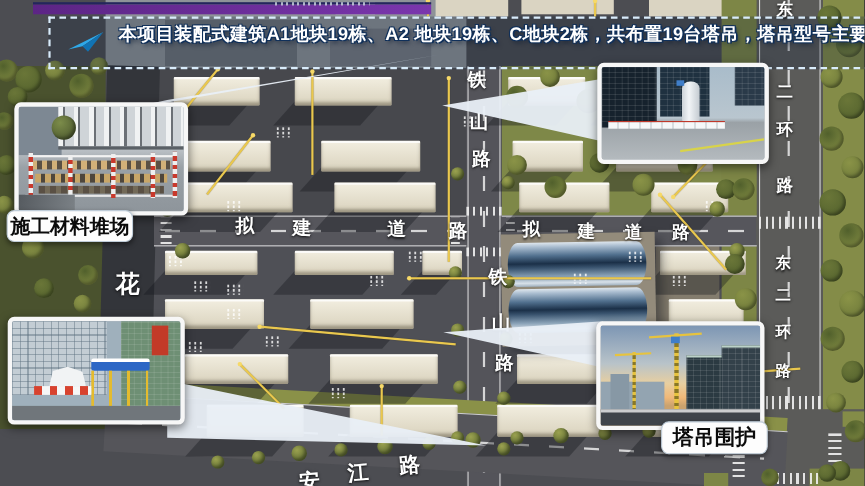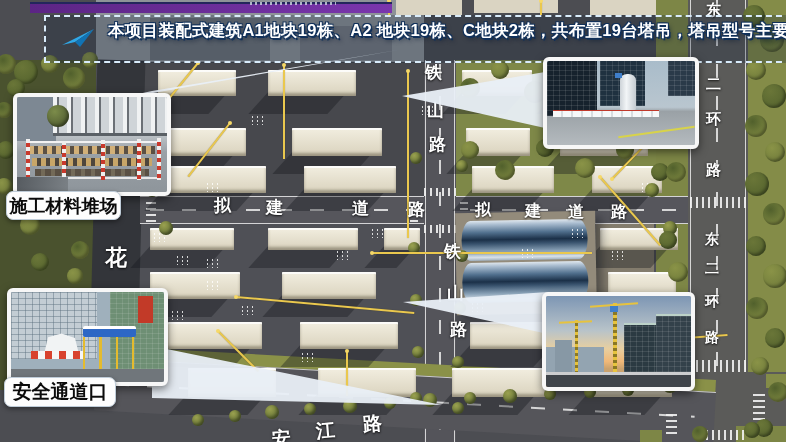--- a/index.html
+++ b/index.html
@@ -369,31 +369,31 @@
       <div class="sl" style="left:0;top:0;width:56%;height:74%;background:#c3cdd4;background-image:repeating-linear-gradient(90deg,rgba(90,110,125,.45) 0 1px,transparent 1px 7px),repeating-linear-gradient(0deg,rgba(90,110,125,.45) 0 1px,transparent 1px 6px)"></div>
       <div class="sl grid" style="right:0;top:0;width:35%;height:86%;background-color:#6e8f74"></div>
       <div class="sl" style="right:7%;top:4%;width:10%;height:30%;background:#c23a28"></div>
       <div class="sl" style="left:22%;top:46%;width:22%;height:20%;background:#f1f3f4;clip-path:polygon(0 100%,10% 22%,50% 0,90% 25%,100% 100%)"></div>
       <div class="sl" style="left:47%;top:38%;width:35%;height:12%;background:linear-gradient(180deg,#ffffff 0 28%,#2d67c5 28%);border-radius:2px"></div>
       <div class="sl" style="left:47%;top:50%;width:35%;height:37%;background:repeating-linear-gradient(90deg,#e4bb2e 0 4%,transparent 4% 31%)"></div>
       <div class="sl" style="left:13%;top:65%;width:34%;height:9%;background:repeating-linear-gradient(90deg,#d8422e 0 7px,#f6f6f6 7px 14px)"></div>
       <div class="sl" style="left:0;bottom:0;width:100%;height:15%;background:#70767b"></div>
     </div>
   </figure>
-  <div class="pill" style="left:4px;top:377px;width:110px;height:28px;font-size:19px">安全通道口</div>
 
   <figure class="inset" style="left:542px;top:292px;width:145px;height:91px;margin:0">
     <div class="scene">
       <div class="sl" style="inset:0;background:linear-gradient(180deg,#7d96b4 0%,#b8c3c9 38%,#e8cfa0 58%,#f0b878 72%,#caa26e 80%)"></div>
       <div class="sl" style="left:0;top:56%;width:40%;height:30%;background:#93a4b1"></div>
       <div class="sl" style="left:6%;top:48%;width:12%;height:38%;background:#8798a5"></div>
       <div class="sl grid" style="right:22%;top:30%;width:24%;height:62%;background-color:#2b3a42;border-top:2px solid #bcd2c8"></div>
       <div class="sl grid" style="right:0;top:20%;width:24%;height:72%;background-color:#33414a;border-top:2px solid #bcd2c8"></div>
       <div class="sl" style="left:46%;top:8%;width:4px;height:80%;background:repeating-linear-gradient(180deg,#e7c33e 0 3px,#8a7824 3px 6px)"></div>
       <div class="sl" style="left:30%;top:9%;width:33%;height:2px;background:#e7c33e;transform:rotate(-4deg)"></div>
       <div class="sl" style="left:44%;top:11%;width:8px;height:6px;background:#3f7ec9"></div>
       <div class="sl" style="left:20%;top:26%;width:3px;height:58%;background:repeating-linear-gradient(180deg,#e7c33e 0 3px,#8a7824 3px 6px)"></div>
       <div class="sl" style="left:9%;top:27%;width:23%;height:2px;background:#e7c33e;transform:rotate(-3deg)"></div>
       <div class="sl" style="left:0;bottom:0;width:100%;height:13%;background:#3f444a;border-top:3px solid rgba(240,240,240,.8)"></div>
     </div>
   </figure>
+  <div class="pill" style="left:601px;top:383px;width:95px;height:28px;font-size:19px">塔吊围护</div>
 
 </div>
 
 </body></html>

